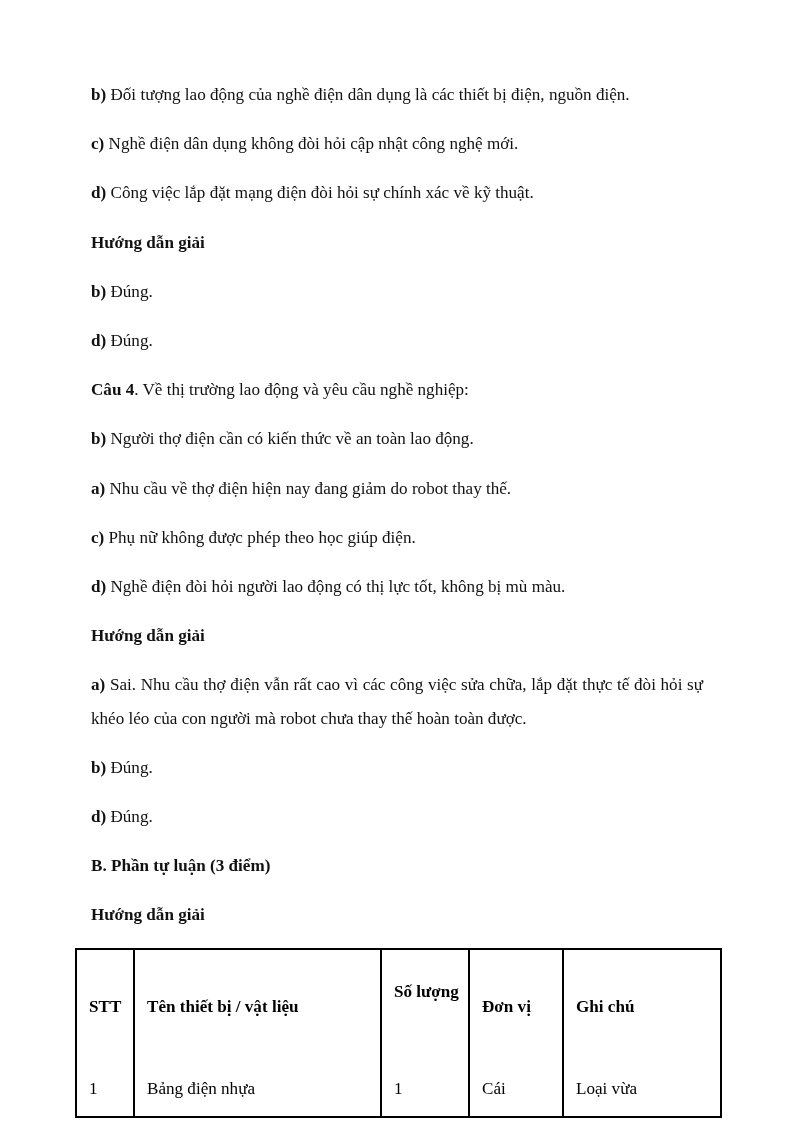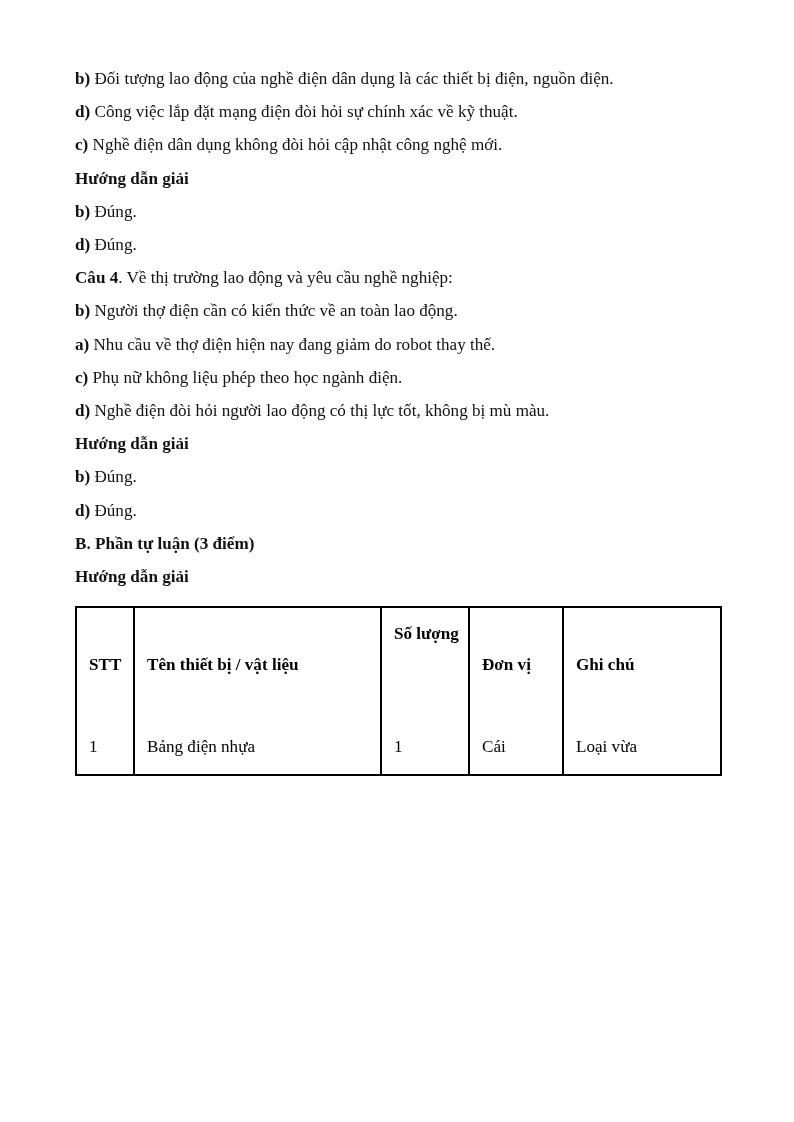--- a/index.html
+++ b/index.html
@@ -19,21 +19,21 @@
     width: 794px;
     height: 1122px;
     background: #ffffff;
     box-sizing: border-box;
     padding: 62px 75px 0 75px;
   }
   .content {
     width: 644px;
   }
   p.para {
-    margin: 0;
+    margin: 16px;
     padding: 0;
     font-size: 17.1px;
     line-height: 33.2px;
     text-align: justify;
     text-justify: inter-word;
     color: #111111;
   }
   p.para.nojust {
     text-align: left;
   }
@@ -70,63 +70,64 @@
     text-align: left;
     vertical-align: top;
     font-weight: normal;
   }
   table.plan td:first-child, table.plan th:first-child {
     border-left: 0;
   }
   table.plan thead th {
     font-weight: bold;
     height: 78px;
-    padding-top: 9px;
+    padding-top: 25px;
   }
   table.plan tbody td {
     height: 44px;
     padding-top: 4px;
   }
   
   table.plan thead th.mid {
     padding-top: 40px;
   }
 </style>
 </head>
 <body>
 
 <div class="page">
   <div class="content">
 
     <p class="para nojust"><span class="b">b)</span><span> Đối tượng lao động của nghề điện dân dụng là các thiết bị điện, nguồn điện.</span></p>
 
+    <p class="para nojust"><span class="b">c)</span><span> Nghề điện dân dụng không đòi hỏi cập nhật công nghệ mới.</span></p>
+
     <p class="para nojust"><span class="b">d)</span><span> Công việc lắp đặt mạng điện đòi hỏi sự chính xác về kỹ thuật.</span></p>
-
-    <p class="para nojust"><span class="b">c)</span><span> Nghề điện dân dụng không đòi hỏi cập nhật công nghệ mới.</span></p>
 
     <p class="para nojust"><span class="b">Hướng dẫn giải</span><span></span></p>
 
 
     <p class="para nojust"><span class="b">b)</span><span> Đúng.</span></p>
 
 
     <p class="para nojust"><span class="b">d)</span><span> Đúng.</span></p>
 
     <p class="para nojust"><span class="b">Câu 4</span><span>. Về thị trường lao động và yêu cầu nghề nghiệp:</span></p>
 
     <p class="para nojust"><span class="b">b)</span><span> Người thợ điện cần có kiến thức về an toàn lao động.</span></p>
 
     <p class="para nojust"><span class="b">a)</span><span> Nhu cầu về thợ điện hiện nay đang giảm do robot thay thế.</span></p>
 
-    <p class="para nojust"><span class="b">c)</span><span> Phụ nữ không liệu phép theo học ngành điện.</span></p>
+    <p class="para nojust"><span class="b">c)</span><span> Phụ nữ không được phép theo học giúp điện.</span></p>
 
     <p class="para nojust"><span class="b">d)</span><span> Nghề điện đòi hỏi người lao động có thị lực tốt, không bị mù màu.</span></p>
 
     <p class="para nojust"><span class="b">Hướng dẫn giải</span><span></span></p>
 
+    <p class="para"><span class="b">a)</span><span> Sai. Nhu cầu thợ điện vẫn rất cao vì các công việc sửa chữa, lắp đặt thực tế đòi hỏi sự khéo léo của con người mà robot chưa thay thế hoàn toàn được.</span></p>
 
     <p class="para nojust"><span class="b">b)</span><span> Đúng.</span></p>
 
 
     <p class="para nojust"><span class="b">d)</span><span> Đúng.</span></p>
 
     <p class="para nojust"><span class="b">B. Phần tự luận (3 điểm)</span><span></span></p>
 
 
     <p class="para nojust"><span class="b">Hướng dẫn giải</span><span></span></p>

